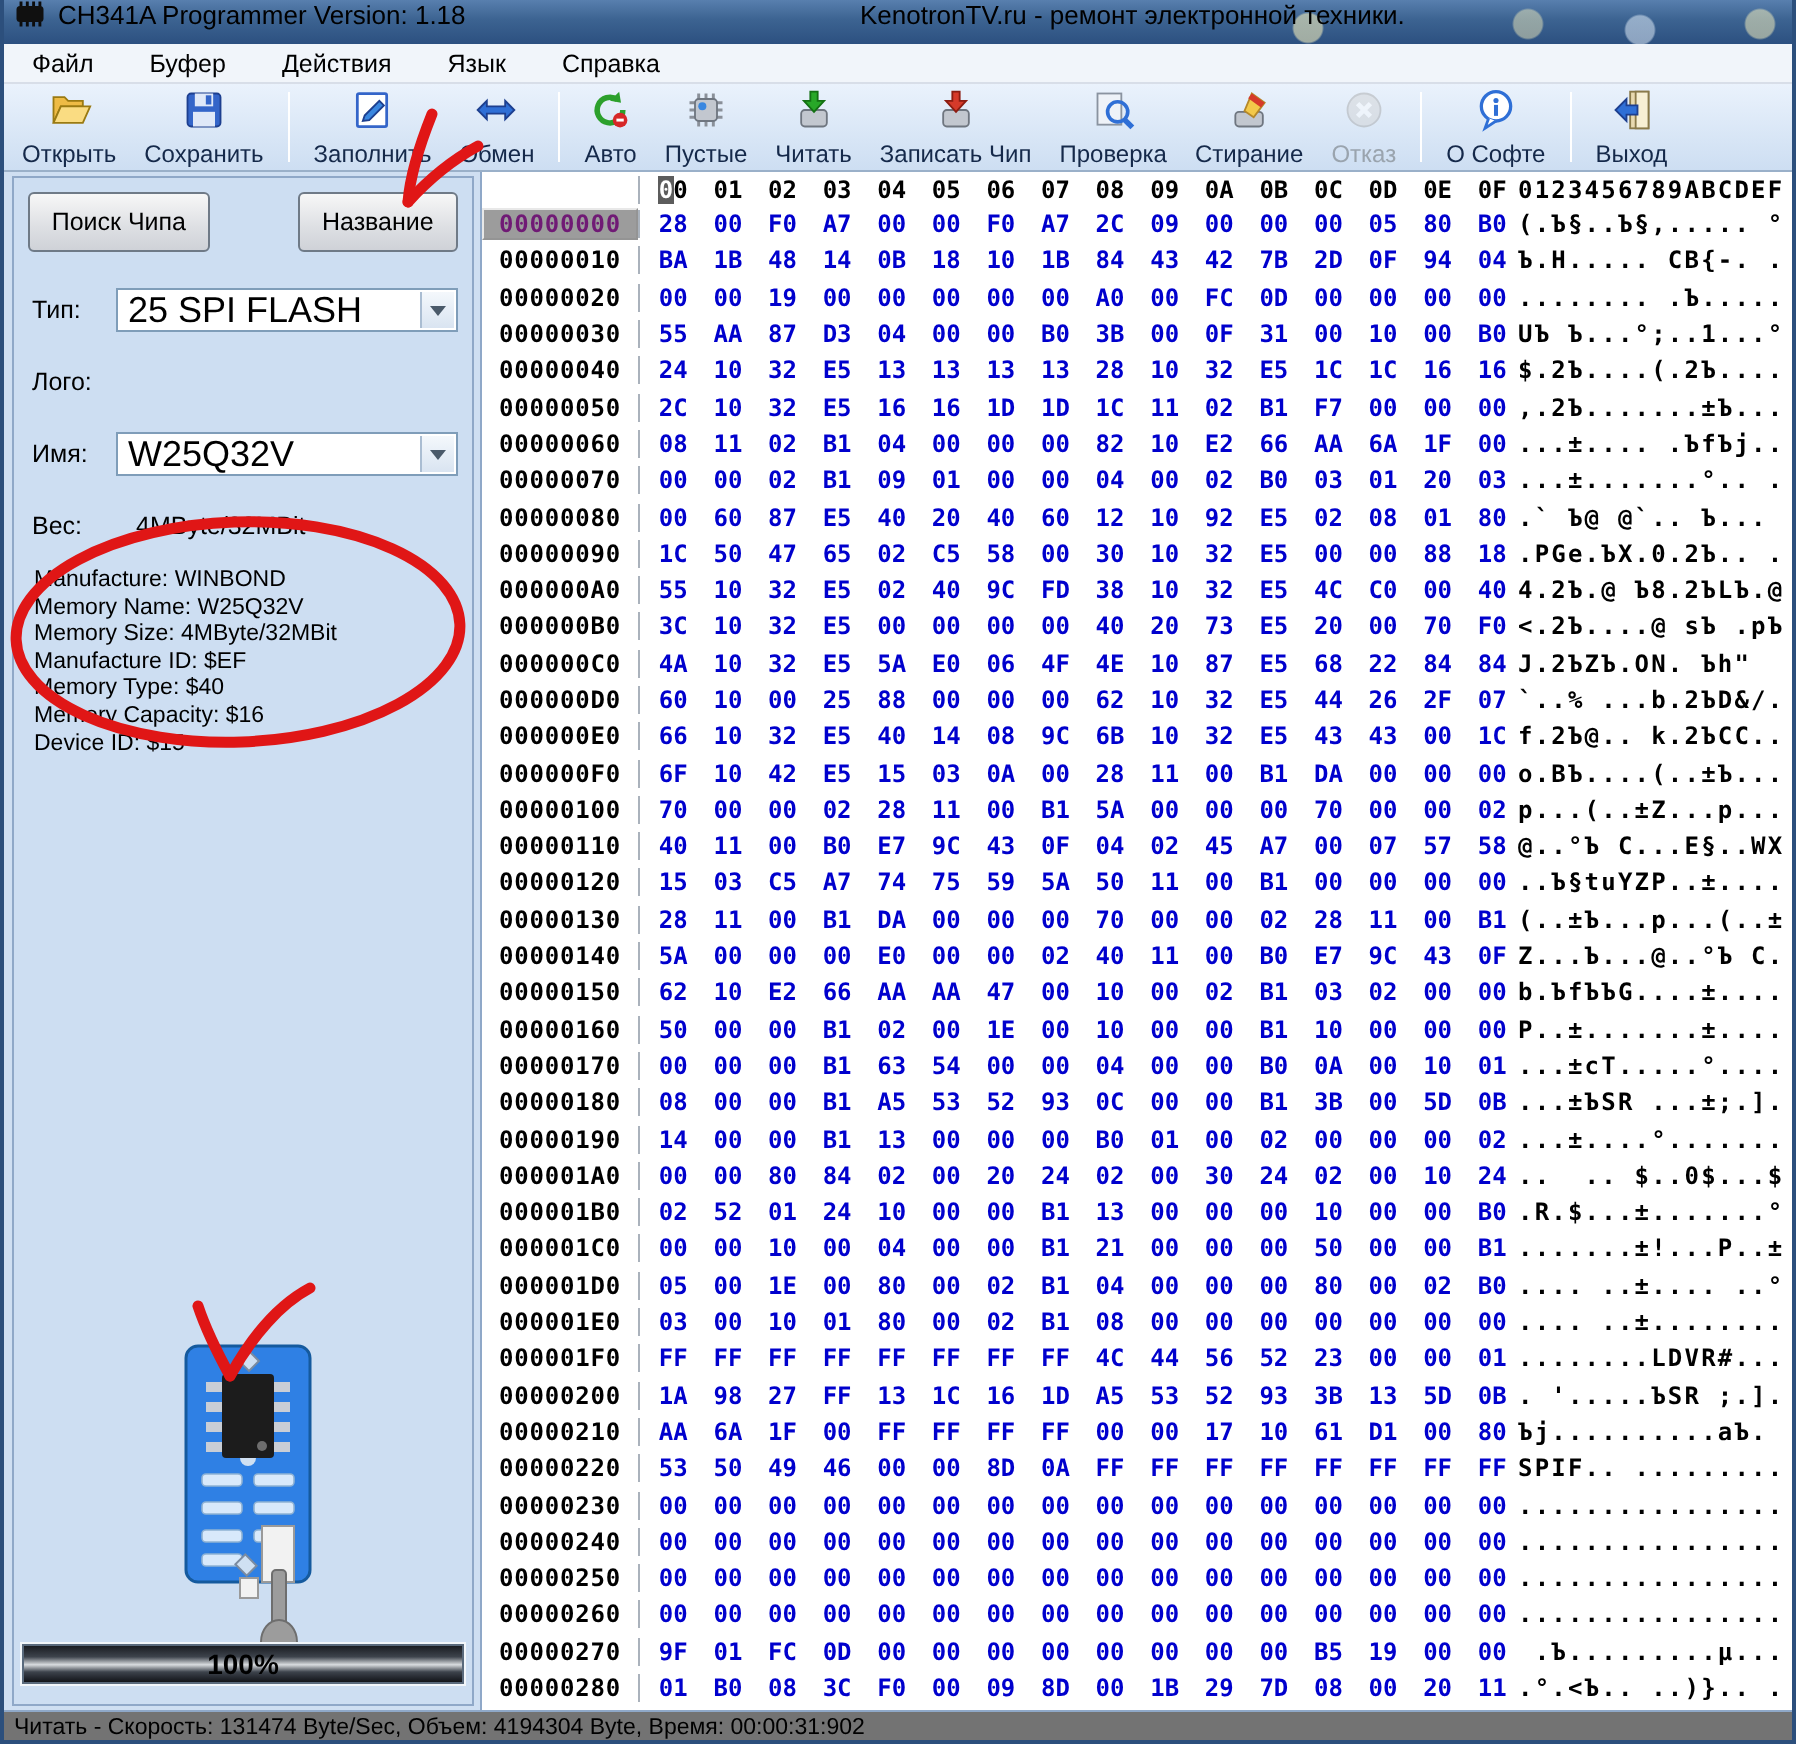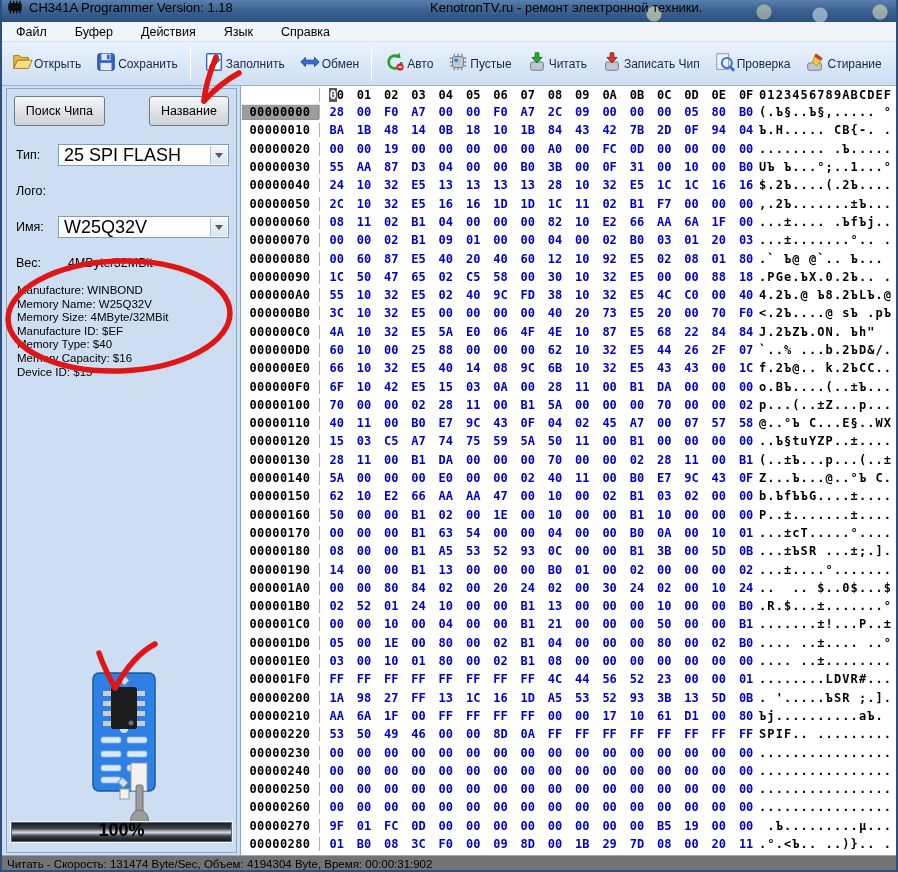--- a/index.html
+++ b/index.html
@@ -19,21 +19,21 @@
   .titlebar .app-icon { margin:0 5px 0 4px; display:flex; }
   .title-right { position:absolute; left:428px; }
 
   
   .menubar { height:20px; background:#f1f5fa; border-bottom:1px solid #d8dee8; display:flex; align-items:center; font-size:12.5px; }
   .menu-item { padding:2px 14px; }
 
   
   .toolbar { height:44px; background:linear-gradient(180deg,#eaf2fc 0%,#cddef2 100%);
              border-bottom:1px solid #9ab0c9; display:flex; align-items:stretch; padding:0 2px; }
-  .tbtn { display:flex; flex-direction:row; align-items:center; justify-content:center;
+  .tbtn { display:flex; flex-direction:column; align-items:center; justify-content:center;
           padding:1px 7px; font-size:12px; color:#15294a; white-space:nowrap; gap:1px; cursor:default; }
   .tbtn svg { width:22px; height:22px; }
   .tbtn.disabled { color:#9aa4ae; }
   .tsep { width:1px; background:#9ab0c9; border-right:1px solid #ffffff; margin:4px 5px; }
 
   
   .main { display:flex; height:769px; }
   .left-panel { width:231px; margin:2px 0 2px 4px; background:#cddef2;
                 border:1px solid #8fa8c8; position:relative; overflow:hidden; }
   .btn-row { display:flex; justify-content:space-between; margin:7px 7px 0 7px;gap:44px; }
@@ -51,31 +51,31 @@
   .select .dd::after { content:""; border:4px solid transparent; border-top:5px solid #4a5a6a; margin-top:4px; }
   .size-row { display:flex; margin:18px 7px 0 9px; font-size:12.5px; }
   .size-row .lab { width:52px; }
   .chip-info { margin:14px 0 0 10px; font-size:11.5px; line-height:13.6px; }
 
   
   .chip-art { position:absolute; left:72px; top:578px; }
   .progress { position:absolute; left:4px; right:4px; top:733px; height:20px;
               border:1px solid #5a6a7c; outline:1px solid #f2f6fa;
               background:linear-gradient(180deg,#1a1d22 0%,#3d434c 30%,#d9dcdf 52%,#3d434c 72%,#121419 100%);
-              display:flex; align-items:flex-end; justify-content:center;
-              font-size:18px; color:#000; font-weight:bold; }
+              display:flex; align-items:center; justify-content:center;
+              font-size:14px; color:#000; font-weight:bold; }
 
   
   .hex-panel { flex:1; margin-left:3px; background:#fff; border-left:1px solid #8fa8c8;
                font-family:"DejaVu Sans Mono", monospace; font-weight:bold; font-size:12px;
                overflow:hidden; }
   .hex-header { display:flex; height:17px; align-items:center; color:#000; }
   .hex-row { display:flex; height:18.3px; align-items:center; }
   .addr { width:78px; flex:none; text-align:center; color:#000; letter-spacing:.4px; }
-  .addr.sel { background:#9c9c9c; color:#000000; border:1px outset #e8e8e8; }
+  .addr.sel { background:#9c9c9c; color:#701a75; border:1px outset #e8e8e8; }
   .bytes { display:flex; width:440px; flex:none; border-left:1px solid #aab2bc; padding-left:3px; color:#0000cd; }
   .hex-header .bytes { color:#000; }
   .byte { width:27.3px; flex:none; text-align:center; }
   .ascii { flex:1; color:#000; letter-spacing:1.1px; white-space:pre; overflow:hidden; }
 
   
   .statusbar { height:17px; background:#737373; border-top:1px solid #8fa8c8; display:flex;
                align-items:center; font-size:11.5px; padding-left:5px; }
 
   

